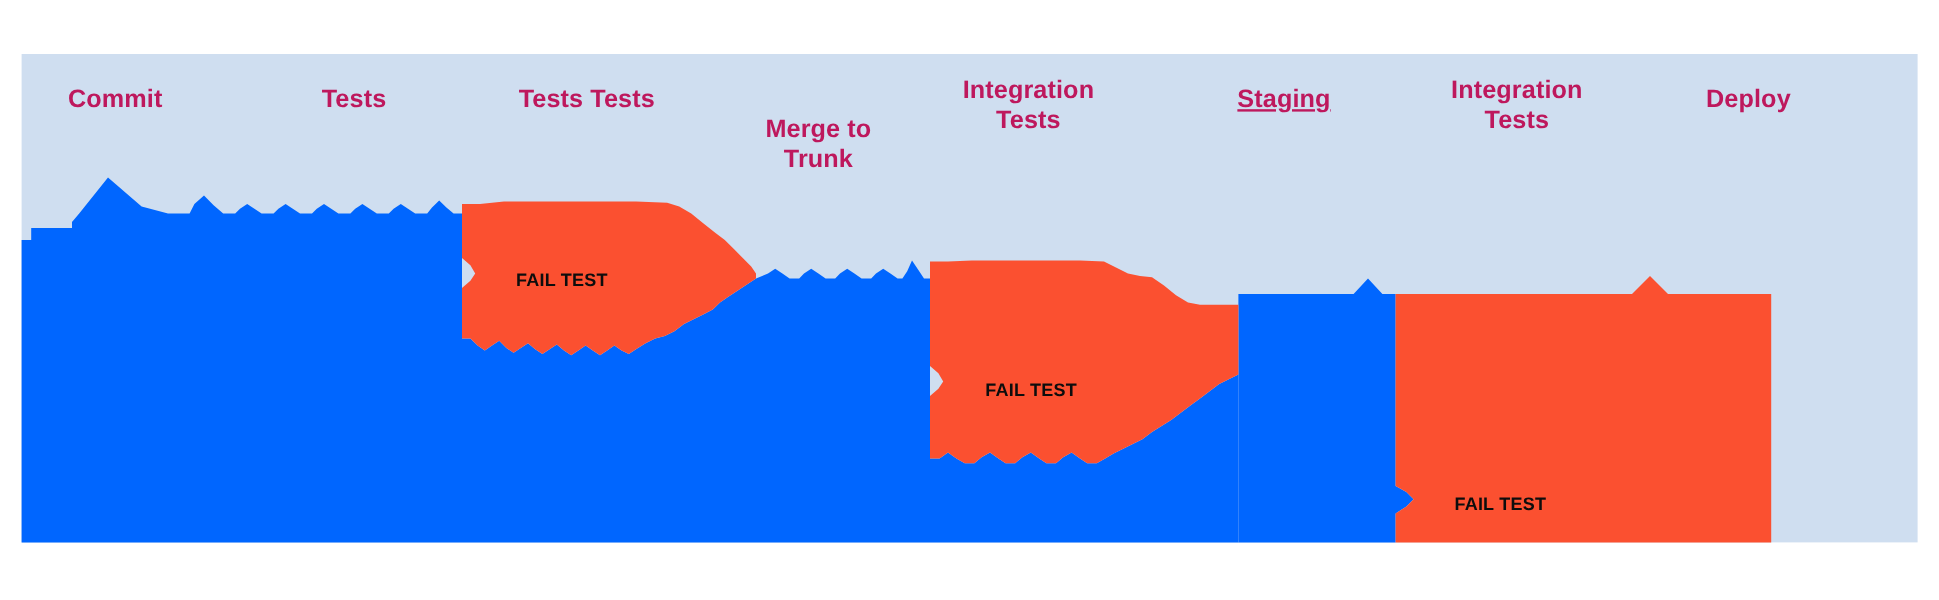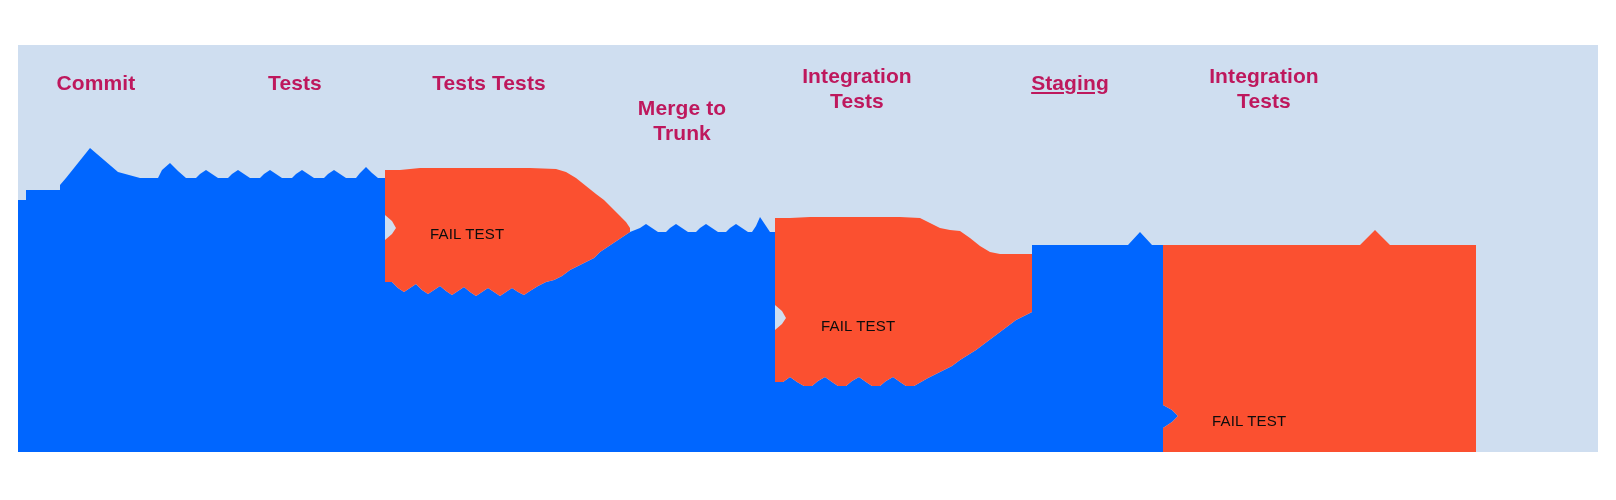--- a/index.html
+++ b/index.html
@@ -57,21 +57,21 @@
     position: absolute;
     left: 0;
     top: 0;
     width: 1616px;
     height: 500px;
   }
   .fail-label {
     position: absolute;
     color: #0d0d0d;
     font-family: "Liberation Sans", sans-serif;
-    font-weight: normal;
+    font-weight: bold;
     font-size: 15px;
     letter-spacing: 0.2px;
     white-space: nowrap;
   }
 </style>
 </head>
 <body>
 
 <div id="stage">
 
@@ -154,19 +154,20 @@
     <div class="stage-label single" style="left:78px;">Commit</div>
     <div class="stage-label single" style="left:277px;">Tests</div>
     <div class="stage-label single" style="left:471px;">Tests Tests</div>
     <div class="stage-label" style="left:664px;margin-top:32px;">Merge to
 Trunk</div>
     <div class="stage-label" style="left:839px;">Integration
 Tests</div>
     <div class="stage-label single" style="left:1052px;text-decoration:underline;">Staging</div>
     <div class="stage-label" style="left:1246px;">Integration
 Tests</div>
+    <div class="stage-label single" style="left:1439px;">Deploy</div>
   </div>
 
   <div class="fail-label" style="left:430px; top:225px;">FAIL TEST</div>
   <div class="fail-label" style="left:821px; top:317px;">FAIL TEST</div>
   <div class="fail-label" style="left:1212px; top:412px;">FAIL TEST</div>
 
 </div>
 
 </body></html>

